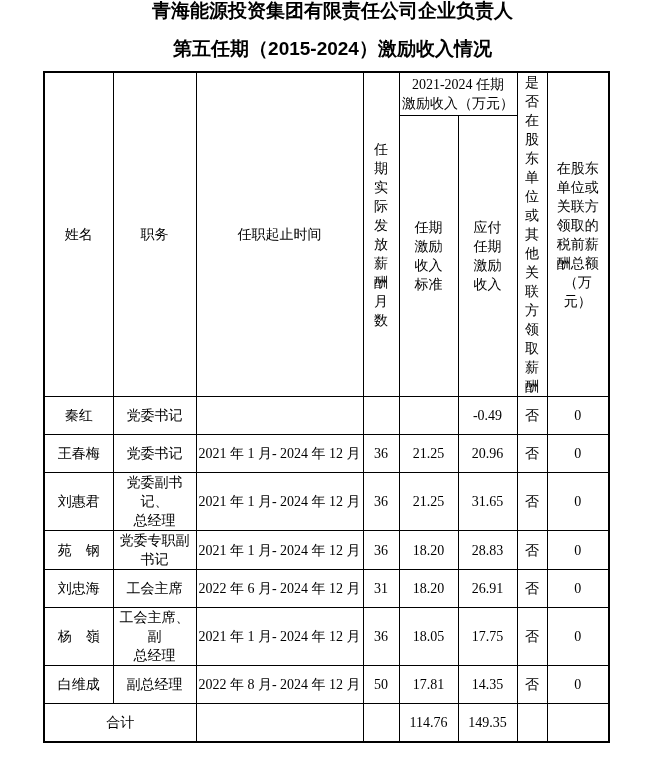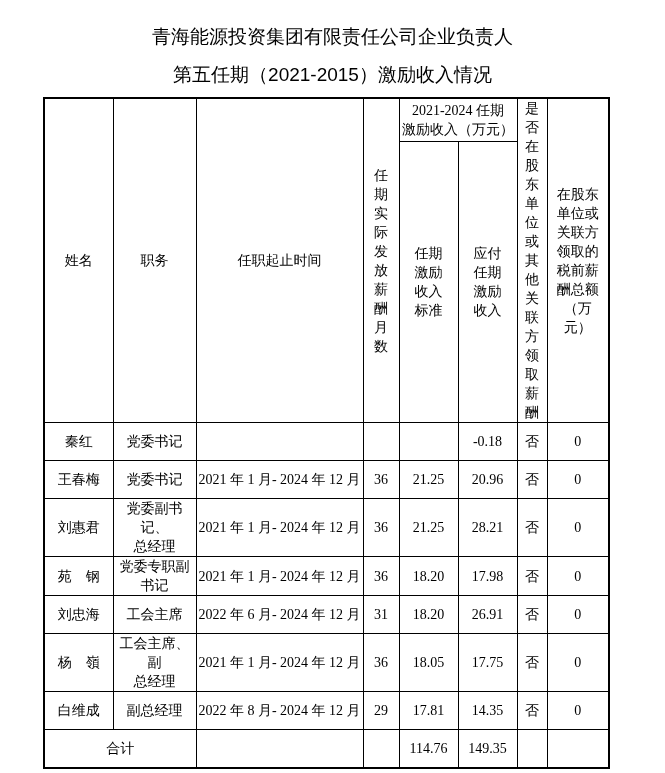--- a/index.html
+++ b/index.html
@@ -8,24 +8,23 @@
     background: #ffffff;
   }
   body {
     width: 665px;
     height: 773px;
     overflow: hidden;
     font-family: "Liberation Serif", "DejaVu Serif", serif;
     color: #000;
   }
   .title-block {
-    padding-top: 26px;
     text-align: center;
     font-family: "Liberation Sans", "DejaVu Sans", sans-serif;
-    font-weight: normal;
+    font-weight: bold;
     font-size: 19px;
     line-height: 22px;
   }
   .title-line2 {
     margin-top: 16px;
   }
   table.comp {
     border-collapse: collapse;
     table-layout: fixed;
     width: 565px;
@@ -67,21 +66,21 @@
   }
   tr.hrow1 { height: 42px; }
   tr.hrow2 { height: 273px; }
   tr.drow  { height: 38px; }
 </style>
 </head>
 <body>
 
 <div class="title-block">
   <div class="title-line1">青海能源投资集团有限责任公司企业负责人</div>
-  <div class="title-line2">第五任期（2021-2015）激励收入情况</div>
+  <div class="title-line2">第五任期（2015-2024）激励收入情况</div>
 </div>
 
 <table class="comp">
   <colgroup>
     <col style="width:69px">
     <col style="width:83px">
     <col style="width:167px">
     <col style="width:36px">
     <col style="width:59px">
     <col style="width:59px">
@@ -141,53 +140,53 @@
 激励
 收入</td>
     </tr>
 
     <tr class="drow">
       <td>秦红</td>
       <td>党委书记</td>
       <td></td>
       <td></td>
       <td></td>
-      <td>-0.18</td>
+      <td>-0.49</td>
       <td>否</td>
       <td>0</td>
     </tr>
     <tr class="drow">
       <td>王春梅</td>
       <td>党委书记</td>
       <td>2021 年 1 月- 2024 年 12 月</td>
       <td>36</td>
       <td>21.25</td>
       <td>20.96</td>
       <td>否</td>
       <td>0</td>
     </tr>
     <tr class="drow">
       <td>刘惠君</td>
       <td>党委副书记、
 总经理</td>
       <td>2021 年 1 月- 2024 年 12 月</td>
       <td>36</td>
       <td>21.25</td>
-      <td>28.21</td>
+      <td>31.65</td>
       <td>否</td>
       <td>0</td>
     </tr>
     <tr class="drow">
       <td>苑　钢</td>
       <td>党委专职副
 书记</td>
       <td>2021 年 1 月- 2024 年 12 月</td>
       <td>36</td>
       <td>18.20</td>
-      <td>17.98</td>
+      <td>28.83</td>
       <td>否</td>
       <td>0</td>
     </tr>
     <tr class="drow">
       <td>刘忠海</td>
       <td>工会主席</td>
       <td>2022 年 6 月- 2024 年 12 月</td>
       <td>31</td>
       <td>18.20</td>
       <td>26.91</td>
@@ -202,21 +201,21 @@
       <td>36</td>
       <td>18.05</td>
       <td>17.75</td>
       <td>否</td>
       <td>0</td>
     </tr>
     <tr class="drow">
       <td>白维成</td>
       <td>副总经理</td>
       <td>2022 年 8 月- 2024 年 12 月</td>
-      <td>29</td>
+      <td>50</td>
       <td>17.81</td>
       <td>14.35</td>
       <td>否</td>
       <td>0</td>
     </tr>
 
     <tr class="drow">
       <td colspan="2">合计</td>
       <td></td>
       <td></td>

